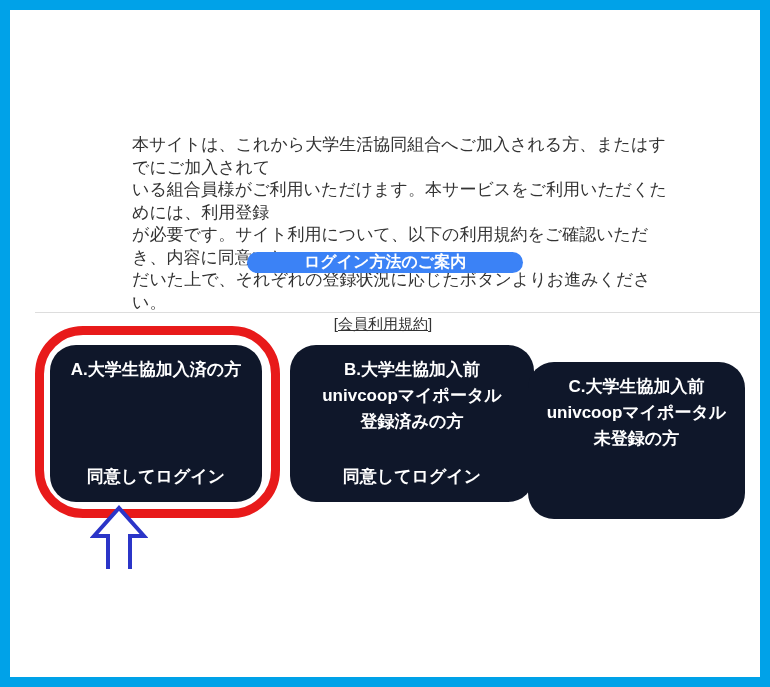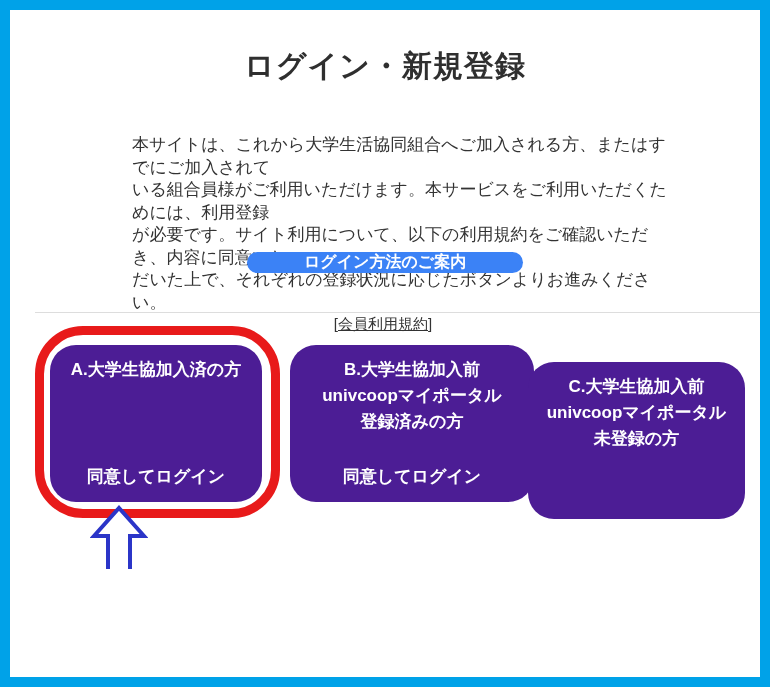--- a/index.html
+++ b/index.html
@@ -66,21 +66,21 @@
     text-align: center;
     font-size: 15px;
     color: #333333;
   }
   .terms-link a { color: #333333; text-decoration: underline; cursor: pointer; }
 
   .card {
     position: absolute;
     top: 335px;
     height: 157px;
-    background: #4c1d95;
+    background: #0f172a;
     border-radius: 26px;
     color: #ffffff;
     font-weight: bold;
     cursor: pointer;
   }
   .card-a { left: 40px;  width: 212px; }
   .card-b { left: 280px; width: 244px; }
   .card-c { left: 518px; width: 217px; margin-top: 17px; }
 
   .card-title {
@@ -125,21 +125,20 @@
     color: #3333CC;
     line-height: 31px;
     white-space: pre-line;
   }
 </style>
 </head>
 <body>
 
 <div class="page">
 
-  <h1 class="page-title">ログイン・新規登録</h1>
 
   <p class="intro-text">本サイトは、これから大学生活協同組合へご加入される方、またはすでにご加入されて
 いる組合員様がご利用いただけます。本サービスをご利用いただくためには、利用登録
 が必要です。サイト利用について、以下の利用規約をご確認いただき、内容に同意いた
 だいた上で、それぞれの登録状況に応じたボタンよりお進みください。</p>
 
   <button class="login-guide-button">ログイン方法のご案内</button>
 
   <div class="terms-divider"></div>
 

